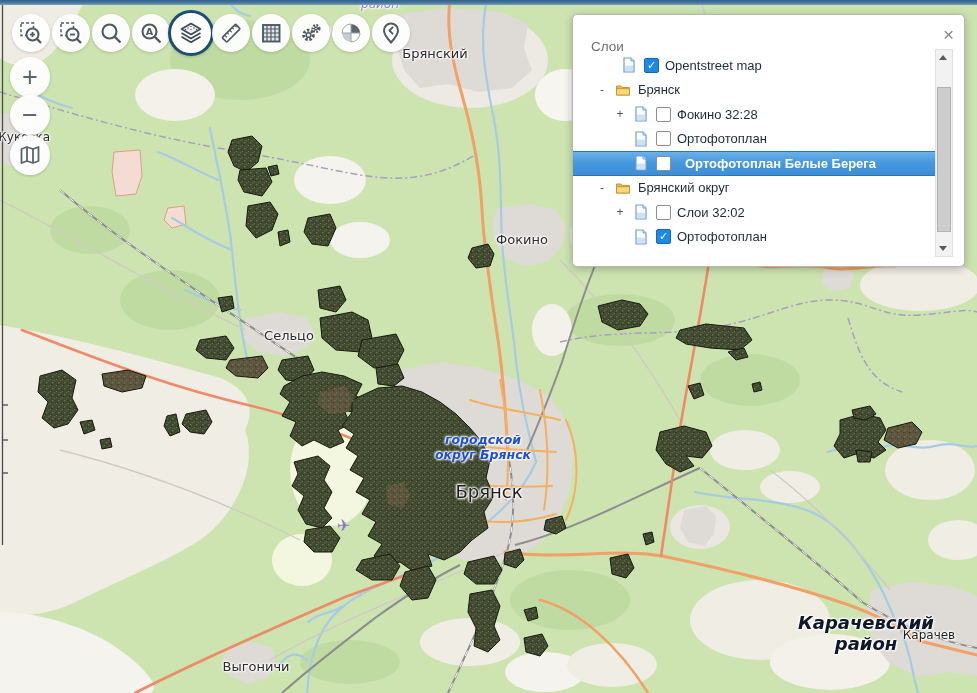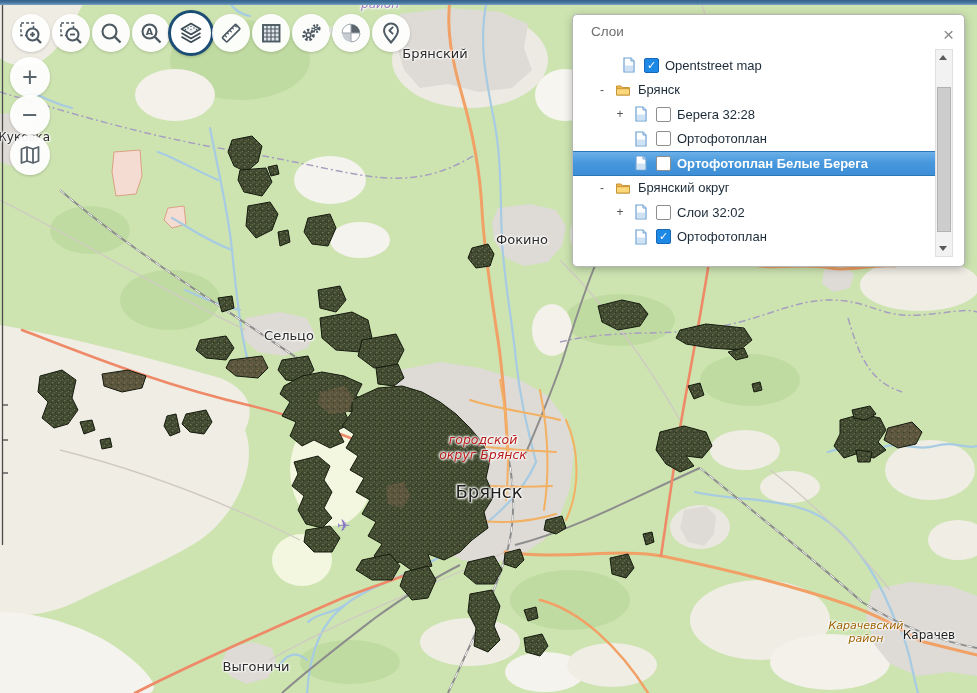--- a/index.html
+++ b/index.html
@@ -21,27 +21,27 @@
   .tb-btn .icn{width:24px;height:24px;display:block;}
   
   .zoom-btn{position:absolute;z-index:30;width:40px;height:40px;border-radius:50%;
             background:rgba(255,255,255,.93);box-shadow:0 1px 3px rgba(0,0,0,.18);
             display:flex;align-items:center;justify-content:center;cursor:pointer;
             transform:translate(-50%,-50%);font-size:27px;color:#5a646b;font-weight:400;line-height:1;}
   
   #layers-panel{position:absolute;left:572px;top:14px;width:391px;height:251px;z-index:50;
                 background:#fff;border:1px solid #b6b6b6;border-radius:5px;
                 box-shadow:0 2px 8px rgba(0,0,0,.25);}
-  #panel-title{position:absolute;left:18px;top:9px;font-size:13.5px;color:#6d6d6d;}
+  #panel-title{position:absolute;left:18px;top:24px;font-size:13.5px;color:#6d6d6d;}
   #panel-close{position:absolute;right:10px;top:10px;font-size:19px;color:#8a8a8a;cursor:pointer;line-height:1;}
   #tree-rows{position:absolute;left:0;top:38px;right:26px;}
   .tree-row{height:24.5px;display:flex;align-items:center;font-size:13px;color:#1c2b38;cursor:pointer;}
   .tree-row.sel{background:linear-gradient(180deg,#6cb0e8 0%,#4596dc 50%,#3d8ed6 100%);
                 border-top:1px solid #2b77b5;border-bottom:1px solid #2b77b5;color:#fff;height:22.5px;}
-  .tree-row.sel .lbl{color:#fff;font-weight:bold;}
+  .tree-row.sel .lbl{color:#fff;font-weight:bold;margin-left:8px;}
   .expander{width:14px;text-align:center;color:#555;font-size:12px;flex:none;margin-right:6px;}
   .tree-ic{width:16px;height:16px;flex:none;margin-right:7px;}
   .cbx{width:15px;height:15px;flex:none;margin-right:6px;border:1px solid #8e8e8e;border-radius:2px;
        background:#fff;display:flex;align-items:center;justify-content:center;
        font-size:11px;color:#fff;box-sizing:border-box;}
   .cbx.on{background:#1e88e5;border-color:#1669b8;}
   .lbl{white-space:nowrap;}
   
   #sb{position:absolute;right:11px;top:34px;bottom:9px;width:16px;background:#f2f2f2;
       border:1px solid #e0e0e0;z-index:5;}
@@ -262,25 +262,25 @@
     </g>
 
     <text x="337" y="531" font-size="16" fill="#8a79c8" font-family="DejaVu Sans">✈</text>
   </svg>
 
   <div id="map-labels">
       <div class="map-label" style="left: 435px; top: 54px; font-size: 13px; color: rgb(43, 43, 43); font-weight: 400;">Брянский</div>
       <div class="map-label" style="left: 522px; top: 234px; font-size: 13px; color: rgb(43, 43, 43); font-weight: 400; margin-top: 6px;">Фокино</div>
       <div class="map-label" style="left: 289px; top: 336px; font-size: 13px; color: rgb(43, 43, 43); font-weight: 400; text-align: right;">Сельцо</div>
       <div class="map-label" style="left: 489px; top: 492px; font-size: 18px; color: rgb(30, 30, 30); font-weight: 400;">Брянск</div>
-      <div class="map-label" style="left: 483px; top: 448px; font-size: 12.5px; color: #b91c1c; font-style: italic; font-weight: 400;">городской
+      <div class="map-label" style="left: 483px; top: 448px; font-size: 12.5px; color: #1d4ed8; font-style: italic; font-weight: 700;">городской
 округ Брянск</div>
       <div class="map-label" style="left: 256px; top: 667px; font-size: 13px; color: rgb(43, 43, 43); font-weight: 400;">Выгоничи</div>
       <div class="map-label" style="left: 929px; top: 635px; font-size: 12px; color: rgb(30, 30, 30); font-weight: 400;">Карачев</div>
-      <div class="map-label" style="left: 866px; top: 633px; font-size: 11px; color: #a16207; font-style: italic; font-weight: 400;">Карачевский
+      <div class="map-label" style="left: 866px; top: 633px; font-size: 18px; color: #0f172a; font-style: italic; font-weight: 700;">Карачевский
 район</div>
       <div class="map-label" style="left: 22px; top: 137px; font-size: 12px; color: rgb(43, 43, 43); font-weight: 400;">Жуковка</div>
       <div class="map-label" style="left: 324px; top: 31px; font-size: 11px; color: rgb(154, 154, 154); font-weight: 400;">тарь</div>
       <div class="map-label" style="left: 380px; top: 4px; font-size: 12px; color: rgb(160, 127, 192); font-style: italic; font-weight: 400;">район</div>
     </div>
 
   <div id="topbar"></div>
 
   <div id="toolbar">
       <div class="tb-btn" style="left: 31px; top: 33px;">
@@ -404,21 +404,21 @@
           <span class="lbl">Брянск</span>
         </div>
         <div class="tree-row" style="padding-left: 40px;">
           <span class="expander">+</span>
           <span class="tree-ic"><svg viewBox="0 0 16 16">
               <path d="M3 1 H10 L13 4 V15 H3 Z" fill="#ffffff" stroke="#6b9fd2" stroke-width="1.2"></path>
               <path d="M4 8.5 H12 V14 H4 Z" fill="#cfe2f4"></path>
               <path d="M10 1 L10 4 H13" fill="#e4eef8" stroke="#6b9fd2" stroke-width="1"></path>
             </svg></span>
           <span class="cbx"></span>
-          <span class="lbl">Берега 32:28</span>
+          <span class="lbl">Фокино 32:28</span>
         </div>
         <div class="tree-row" style="padding-left: 40px;">
           <span class="expander"></span>
           <span class="tree-ic"><svg viewBox="0 0 16 16">
               <path d="M3 1 H10 L13 4 V15 H3 Z" fill="#ffffff" stroke="#6b9fd2" stroke-width="1.2"></path>
               <path d="M4 8.5 H12 V14 H4 Z" fill="#cfe2f4"></path>
               <path d="M10 1 L10 4 H13" fill="#e4eef8" stroke="#6b9fd2" stroke-width="1"></path>
             </svg></span>
           <span class="cbx"></span>
           <span class="lbl">Ортофотоплан</span>

